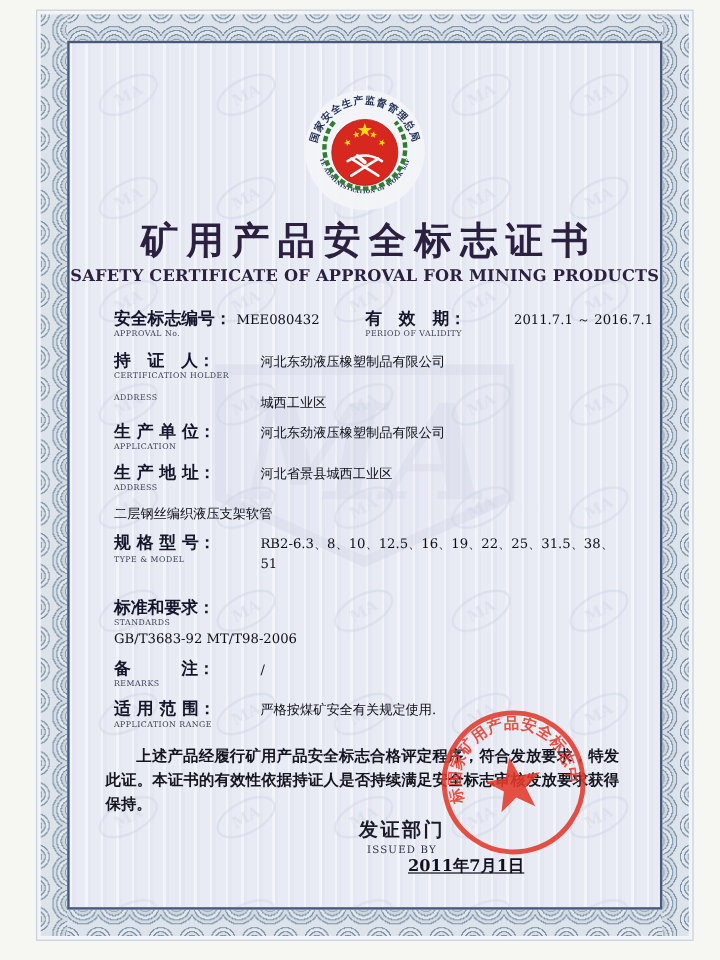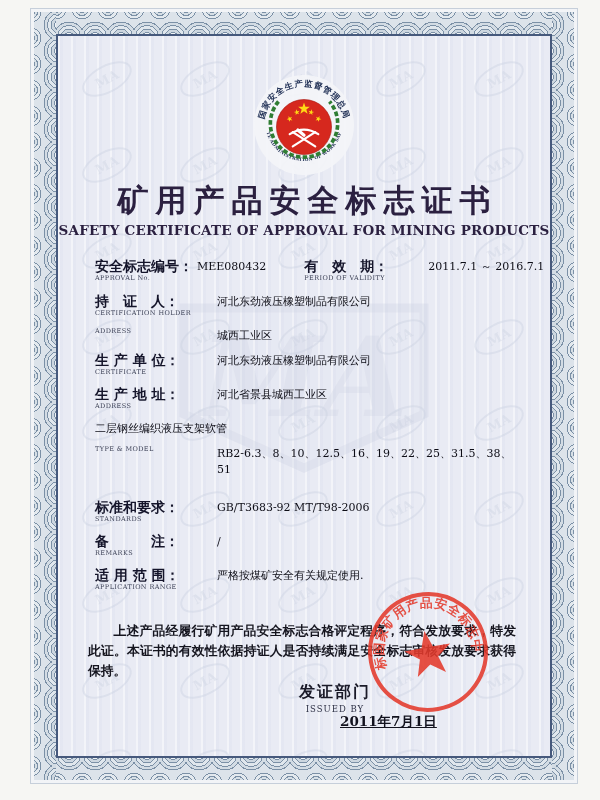--- a/index.html
+++ b/index.html
@@ -61,21 +61,21 @@
   .cjk-label { font-size:14px; font-weight:bold; color:#14142a; white-space:nowrap; line-height:1.15; }
   .sub-label { font-size:6.5px; color:#3d4257; letter-spacing:.4px; line-height:1.2; margin-top:1px; white-space:nowrap; }
   .val { font-size:11px; font-weight:normal; color:#0d0d16; line-height:1.4; padding-top:1px; }
   .meta .val { padding-left:4px; white-space:nowrap; }
   .validity { display:flex; margin-left:38px;gap:36px; }
   .rows { position:absolute; left:37px; top:257px; width:418px; }
   .row { display:flex; margin-bottom:9px; }
   .row .lblblk { width:122px; flex:none; }
   .row .val { flex:1; }
   .gap-after { margin-bottom:22px; }
-  .gap-before { margin-top:20px; }
+  .gap-before { margin-top:20px;flex-direction:column; }
   
   .statement {
     position:absolute; left:30px; top:585px; width:428px;
     font-size:12.8px; font-weight:bold; color:#15151f;
     text-indent:2em; line-height:1.55; text-align:justify;
   }
   .issuer { position:absolute; left:192px; top:646px; width:170px; text-align:center; }
   .issuer-label { font-size:16px; font-weight:bold; letter-spacing:2px; color:#1a1a28; }
   .issuer-sub { font-size:8.5px; letter-spacing:1px; color:#2e3145; margin-top:1px; }
   .issue-date { position:absolute; left:282px; top:677px; font-size:13.5px; font-weight:bold; color:#12121e;text-decoration:underline; }
@@ -169,36 +169,37 @@
         </div>
         <div class="row">
           <div class="lblblk">
             <span class="sub-label">ADDRESS</span>
           </div>
           <span class="val">城西工业区</span>
         </div>
         <div class="row">
           <div class="lblblk">
             <span class="cjk-label">生 产 单 位：</span>
-            <span class="sub-label">CERTIFICATE</span>
+            <span class="sub-label">APPLICATION</span>
           </div>
           <span class="val">河北东劲液压橡塑制品有限公司</span>
         </div>
         <div class="row">
           <div class="lblblk">
             <span class="cjk-label">生 产 地 址：</span>
             <span class="sub-label">ADDRESS</span>
           </div>
           <span class="val">河北省景县城西工业区</span>
         </div>
         <div class="row">
           <span class="val">二层钢丝编织液压支架软管</span>
         </div>
         <div class="row gap-after">
           <div class="lblblk">
+            <span class="cjk-label">规 格 型 号：</span>
             <span class="sub-label">TYPE &amp; MODEL</span>
           </div>
           <span class="val">RB2-6.3、8、10、12.5、16、19、22、25、31.5、38、51</span>
         </div>
         <div class="row gap-before">
           <div class="lblblk">
             <span class="cjk-label">标准和要求：</span>
             <span class="sub-label">STANDARDS</span>
           </div>
           <span class="val">GB/T3683-92 MT/T98-2006</span>

